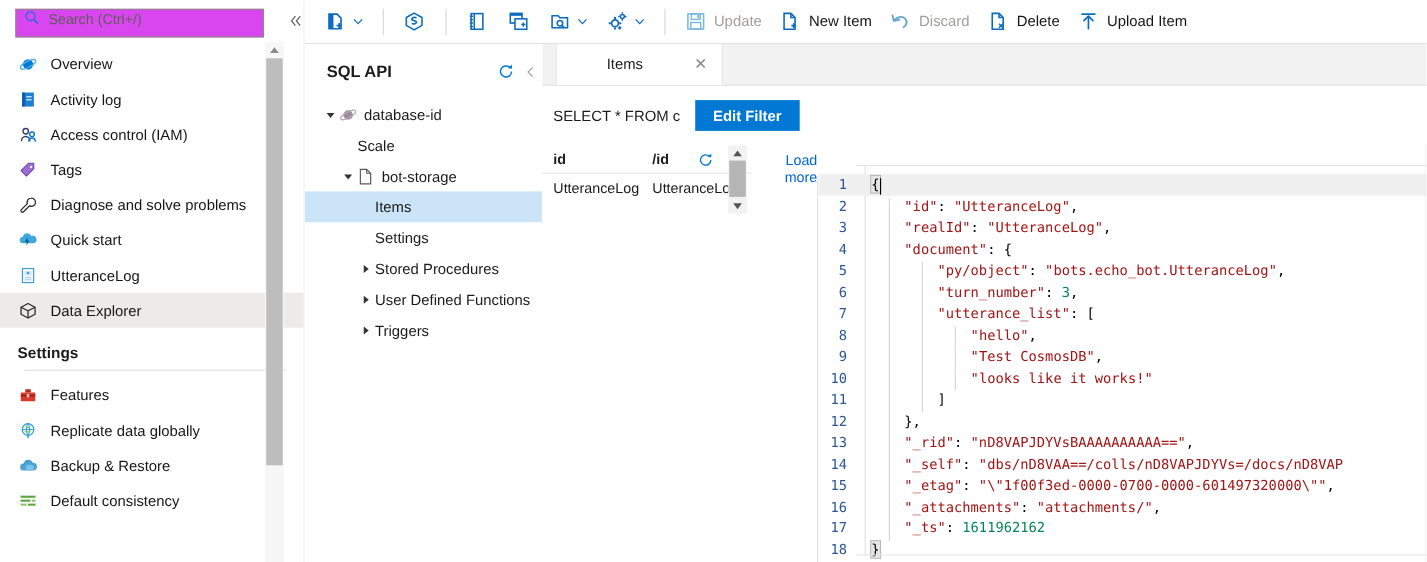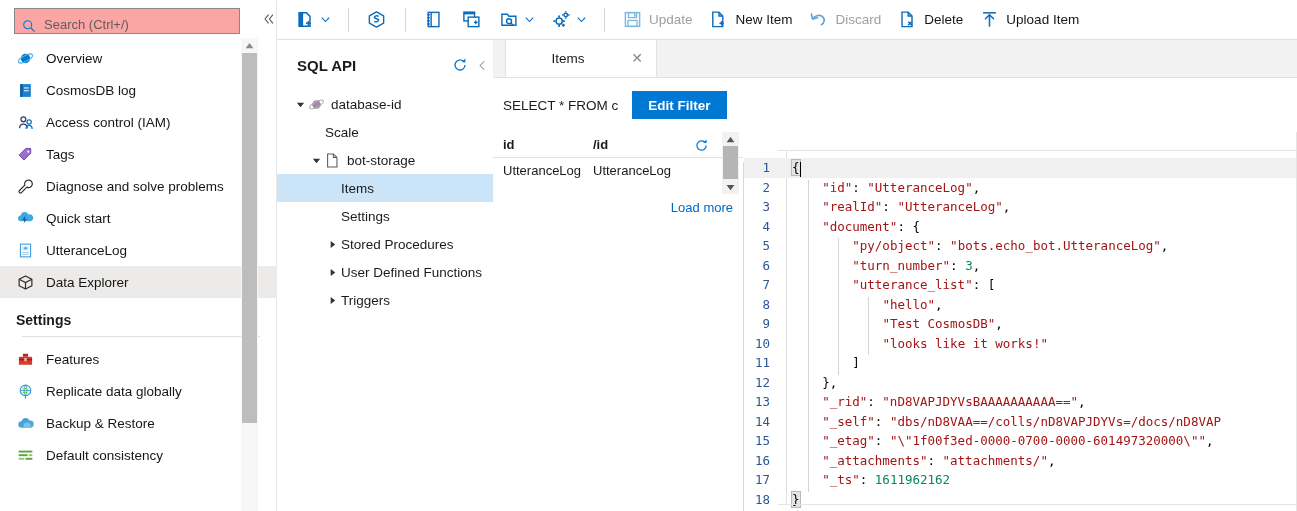--- a/index.html
+++ b/index.html
@@ -18,24 +18,24 @@
   #sidebar {
     width: 277px; height: 511px;
     background: #ffffff;
     position: relative;
     flex: 0 0 277px;
     border-right: 1px solid #e8e8e8;
     overflow: hidden;
   }
   .search-wrap { padding: 8px 10px 6px 14px; }
   .search-box {
-    display: flex; align-items: flex-end;
+    display: flex; align-items: flex-start;
     height: 26px;
     border: 1px solid #8a8886;
-    background: #fca5a5;
+    background: #d946ef;
     padding: 0 6px;
     width: 226px;
   }
   .search-box .sicon { flex: 0 0 16px; margin-right: 5px; display:flex; align-items:center; justify-content:center;}
   .search-box input {
     border: 0; outline: 0; flex: 1; font-size: 13px;
     font-family: "Liberation Sans", sans-serif;
     color: #323130; background: transparent;
   }
   .search-box input::placeholder { color: #605e5c; }
@@ -167,21 +167,21 @@
   .query-text { font-size: 13.5px; color: #1b1b1b; margin-right: 14px; white-space: nowrap; }
   .edit-filter-btn {
     background: #0078d4; color: #fff;
     border: 0; height: 28px; padding: 0 16px;
     font-size: 13.5px; font-weight: 600; cursor: pointer;
     font-family: "Liberation Sans", sans-serif;
   }
 
   
   #resultpane {
-    flex: 1; display: flex; flex-direction: column;
+    flex: 1; display: flex; flex-direction: row;
     position: relative; overflow: hidden; gap: 12px;
   }
   #grid { position: relative; }
   .grid-head {
     display: flex; align-items: center;
     height: 26px; padding-left: 10px;
     border-bottom: 1px solid #e1e1e1;
     position: relative;
   }
   .gh-cell { font-size: 13px; font-weight: bold; color: #1b1b1b; }
@@ -290,21 +290,21 @@
         </div>
         <div class="nav-item">
           <span class="nicon">
             <svg width="17" height="17" viewBox="0 0 16 16">
               <rect x="3" y="2" width="10" height="12" fill="#1d7fd0"></rect>
               <rect x="3" y="2" width="2.2" height="12" fill="#0c5ba3"></rect>
               <rect x="6.5" y="5" width="4.5" height="1.2" fill="#cfe6fa"></rect>
               <rect x="6.5" y="7.6" width="4.5" height="1.2" fill="#cfe6fa"></rect>
             </svg>
           </span>
-          <span class="nav-label">CosmosDB log</span>
+          <span class="nav-label">Activity log</span>
         </div>
         <div class="nav-item">
           <span class="nicon">
             <svg width="17" height="17" viewBox="0 0 16 16">
               <circle cx="6" cy="5" r="2.3" fill="none" stroke="#3a3a6b" stroke-width="1.2"></circle>
               <path d="M2.4 13.5c0-2.4 1.6-4 3.6-4s3.6 1.6 3.6 4" fill="none" stroke="#3a3a6b" stroke-width="1.2"></path>
               <circle cx="11.4" cy="7.6" r="2" fill="none" stroke="#0078d4" stroke-width="1.2"></circle>
               <path d="M8.6 14c0-1.9 1.2-3.2 2.8-3.2s2.8 1.3 2.8 3.2" fill="none" stroke="#0078d4" stroke-width="1.2"></path>
             </svg>
           </span>

